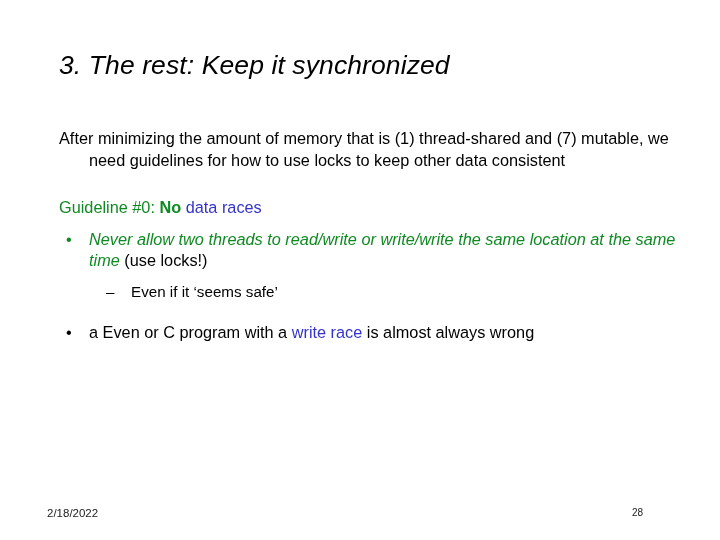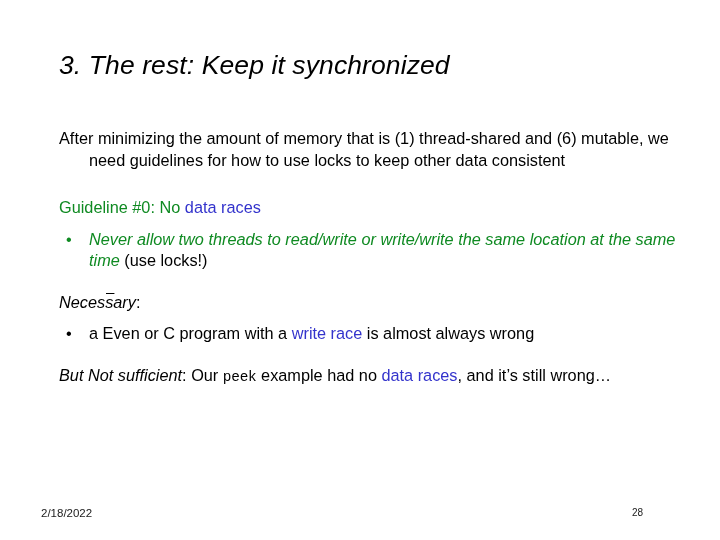--- a/index.html
+++ b/index.html
@@ -64,20 +64,21 @@
     font-size: 16.3px;
     line-height: 21.5px;
     margin: 0;
   }
   .g-bold {
     font-weight: normal;
     color: #0f8a22;
   }
   .g-green {
     color: #0f8a22;
+    font-weight: bold;
   }
   .g-blue {
     color: #3333cc;
   }
 
   
   .bullet {
     position: relative;
     font-size: 16.3px;
     line-height: 21.5px;
@@ -133,21 +134,21 @@
   .mono {
     font-family: "Liberation Mono", "DejaVu Sans Mono", monospace;
     font-size: 14.4px;
     font-style: normal;
     letter-spacing: -0.2px;
   }
 
   
   .footer-date {
     position: absolute;
-    left: 41px;
+    left: 47px;
     top: 507px;
     font-size: 11.5px;
     color: #1a1a1a;
   }
   .footer-page {
     position: absolute;
     left: 632px;
     top: 507px;
     font-size: 10px;
     color: #1a1a1a;
@@ -155,57 +156,51 @@
 </style>
 </head>
 <body>
 
 <div class="slide">
 
   <div class="slide-title">3. The rest: Keep it synchronized</div>
 
   <div class="body">
 
-    <p class="para">After minimizing the amount of memory that is (1) thread-shared and (6) mutable, we need guidelines for how to use locks to keep other data consistent</p>
+    <p class="para">After minimizing the amount of memory that is (1) thread-shared and (7) mutable, we need guidelines for how to use locks to keep other data consistent</p>
 
     <div class="spacer-lg"></div>
 
     <p class="guideline">
       <span class="g-bold">Guideline #0:</span><span class="g-green"> No </span><span class="g-blue">data races</span>
     </p>
 
     <div class="spacer-sm"></div>
 
     <p class="bullet">
       <span class="dot dot-green">•</span><span class="italic-green">Never allow two threads to read/write or write/write the same location at the same time</span><span class="black-plain"> (use locks!)</span>
     </p>
 
     <div class="spacer-sm"></div>
 
     <p class="subbullet">
-      <span class="dash">–</span>
-    </p>
-
-    <div class="spacer-sm"></div>
-
-    <p class="necessary">
-      <span class="ital">Necessary</span><span>:</span>
-    </p>
+      <span class="dash">–</span><span>Even if it ‘seems safe’</span>
+    </p>
+
+    <div class="spacer-sm"></div>
+
 
     <div class="spacer-sm"></div>
 
     <p class="bullet">
       <span class="dot dot-black">•</span><span>a Even or C program with a </span><span class="blue-plain">write race</span><span> is almost always wrong</span>
     </p>
 
     <div class="spacer-md"></div>
 
-    <p class="para">
-      <span class="ital">But Not sufficient</span><span>: Our </span><span class="mono">peek</span><span> example had no </span><span class="blue-plain">data races</span><span>, and it’s still wrong…</span>
-    </p>
 
   </div>
 
   <div class="footer-date">2/18/2022</div>
 
   <div class="footer-page">28</div>
 
 </div>
 
 </body></html>

